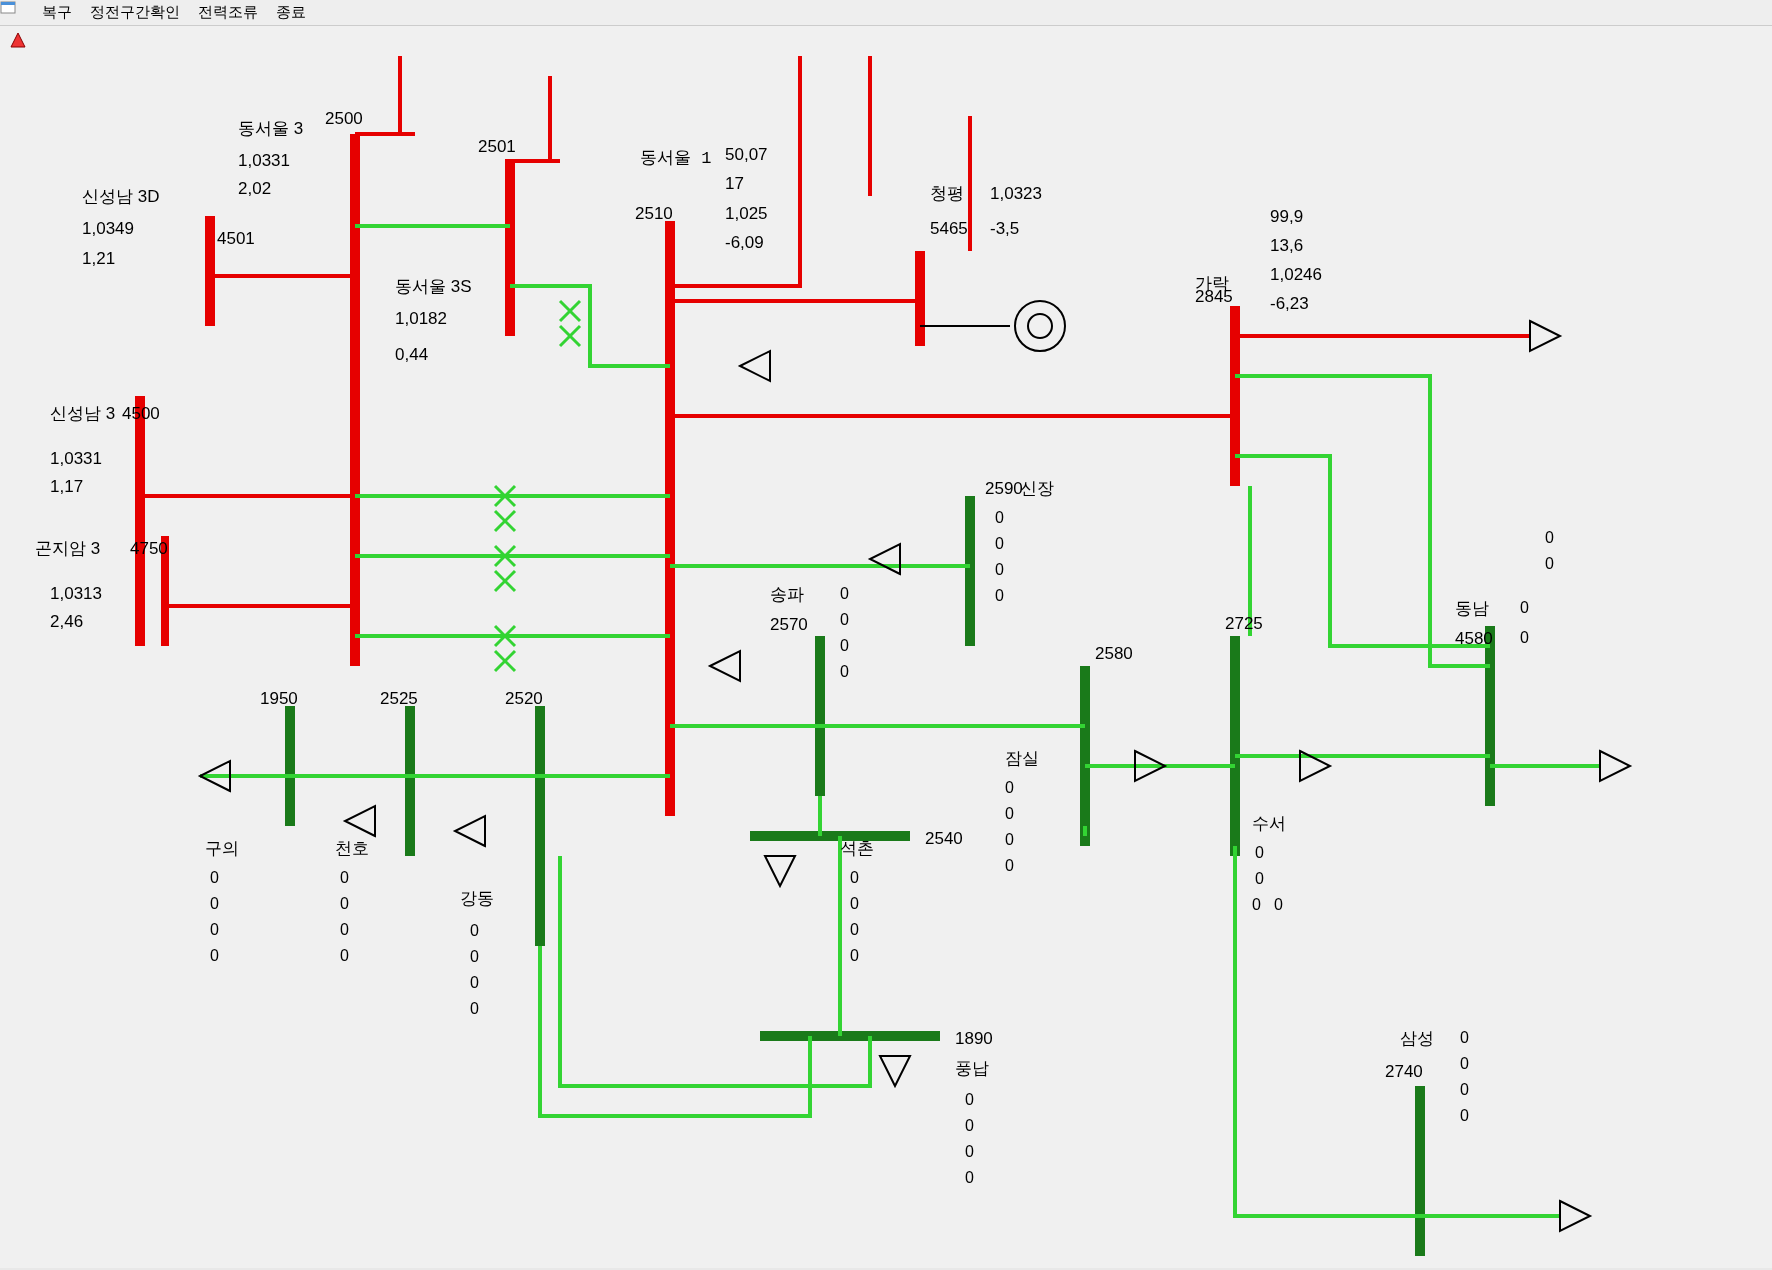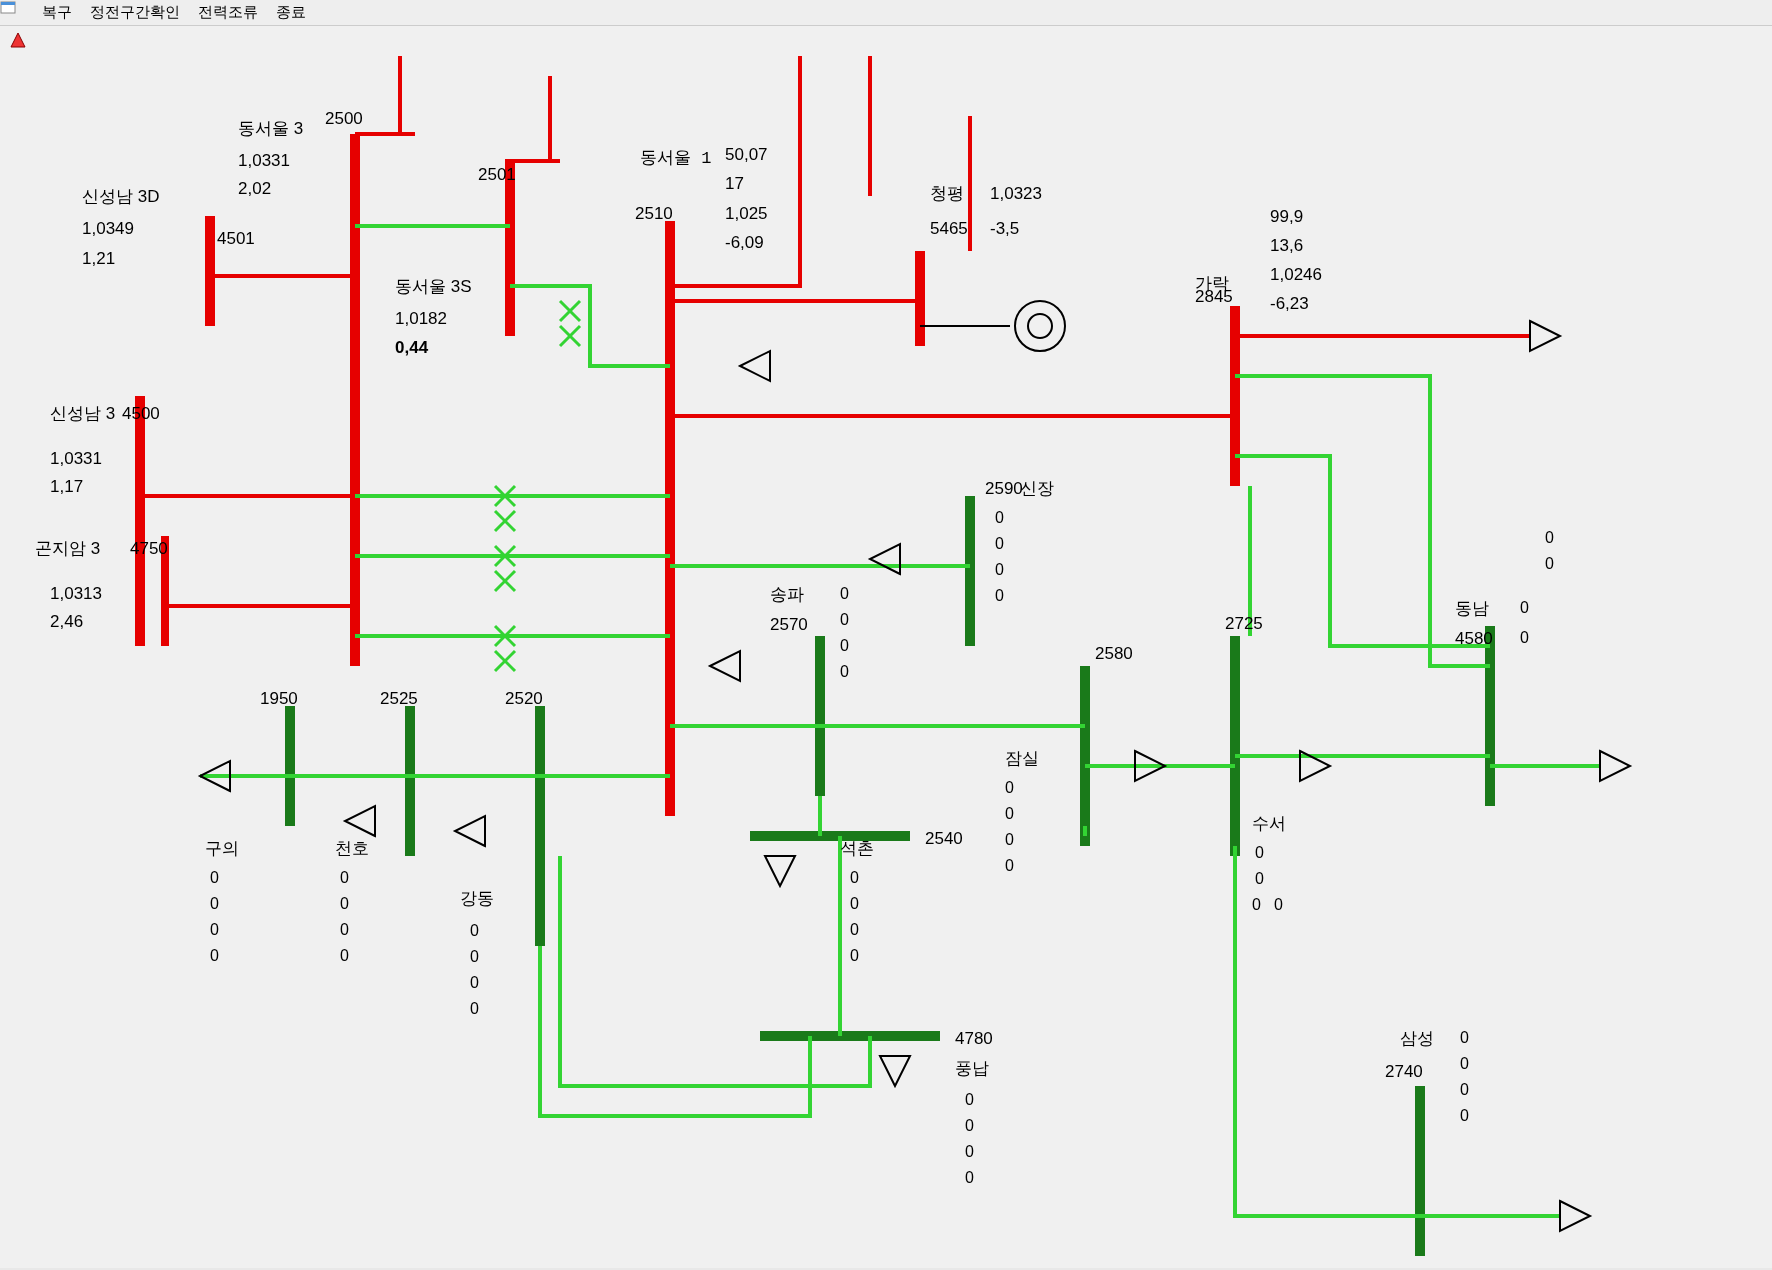--- a/index.html
+++ b/index.html
@@ -256,24 +256,24 @@
   <div class="label" style="left:35px; top:510px;">곤지암 3</div>
   <div class="label" style="left:130px; top:510px;">4750</div>
   <div class="label" style="left:50px; top:555px;">1,0313</div>
   <div class="label" style="left:50px; top:583px;">2,46</div>
 
   <div class="label" style="left:238px; top:90px;">동서울 3</div>
   <div class="label" style="left:325px; top:80px;">2500</div>
   <div class="label" style="left:238px; top:122px;">1,0331</div>
   <div class="label" style="left:238px; top:150px;">2,02</div>
 
-  <div class="label" style="left:478px; top:108px;margin-top:28px;">2501</div>
+  <div class="label" style="left:478px; top:108px;">2501</div>
   <div class="label" style="left:395px; top:248px;">동서울 3S</div>
   <div class="label" style="left:395px; top:280px;">1,0182</div>
-  <div class="label" style="left:395px; top:309px;font-weight:bold;">0,44</div>
+  <div class="label" style="left:395px; top:316px;">0,44</div>
 
   <div class="label" style="left:640px; top:120px;font-family:Liberation Mono, monospace;">동서울 1</div>
   <div class="label" style="left:635px; top:175px;">2510</div>
   <div class="label" style="left:725px; top:116px;">50,07</div>
   <div class="label" style="left:725px; top:145px;">17</div>
   <div class="label" style="left:725px; top:175px;">1,025</div>
   <div class="label" style="left:725px; top:204px;">-6,09</div>
 
   <div class="label" style="left:930px; top:155px;">청평</div>
   <div class="label" style="left:990px; top:155px;">1,0323</div>
@@ -343,21 +343,21 @@
   <div class="label small" style="left:470px; top:945px;">0</div>
   <div class="label small" style="left:470px; top:971px;">0</div>
 
   <div class="label" style="left:925px; top:800px;">2540</div>
   <div class="label" style="left:840px; top:810px;">석촌</div>
   <div class="label small" style="left:850px; top:840px;">0</div>
   <div class="label small" style="left:850px; top:866px;">0</div>
   <div class="label small" style="left:850px; top:892px;">0</div>
   <div class="label small" style="left:850px; top:918px;">0</div>
 
-  <div class="label" style="left:955px; top:1000px;">4780</div>
+  <div class="label" style="left:955px; top:1000px;">1890</div>
   <div class="label" style="left:955px; top:1030px;">풍납</div>
   <div class="label small" style="left:965px; top:1062px;">0</div>
   <div class="label small" style="left:965px; top:1088px;">0</div>
   <div class="label small" style="left:965px; top:1114px;">0</div>
   <div class="label small" style="left:965px; top:1140px;">0</div>
 
   <div class="label" style="left:1400px; top:1000px;">삼성</div>
   <div class="label" style="left:1385px; top:1033px;">2740</div>
   <div class="label small" style="left:1460px; top:1000px;">0</div>
   <div class="label small" style="left:1460px; top:1026px;">0</div>

